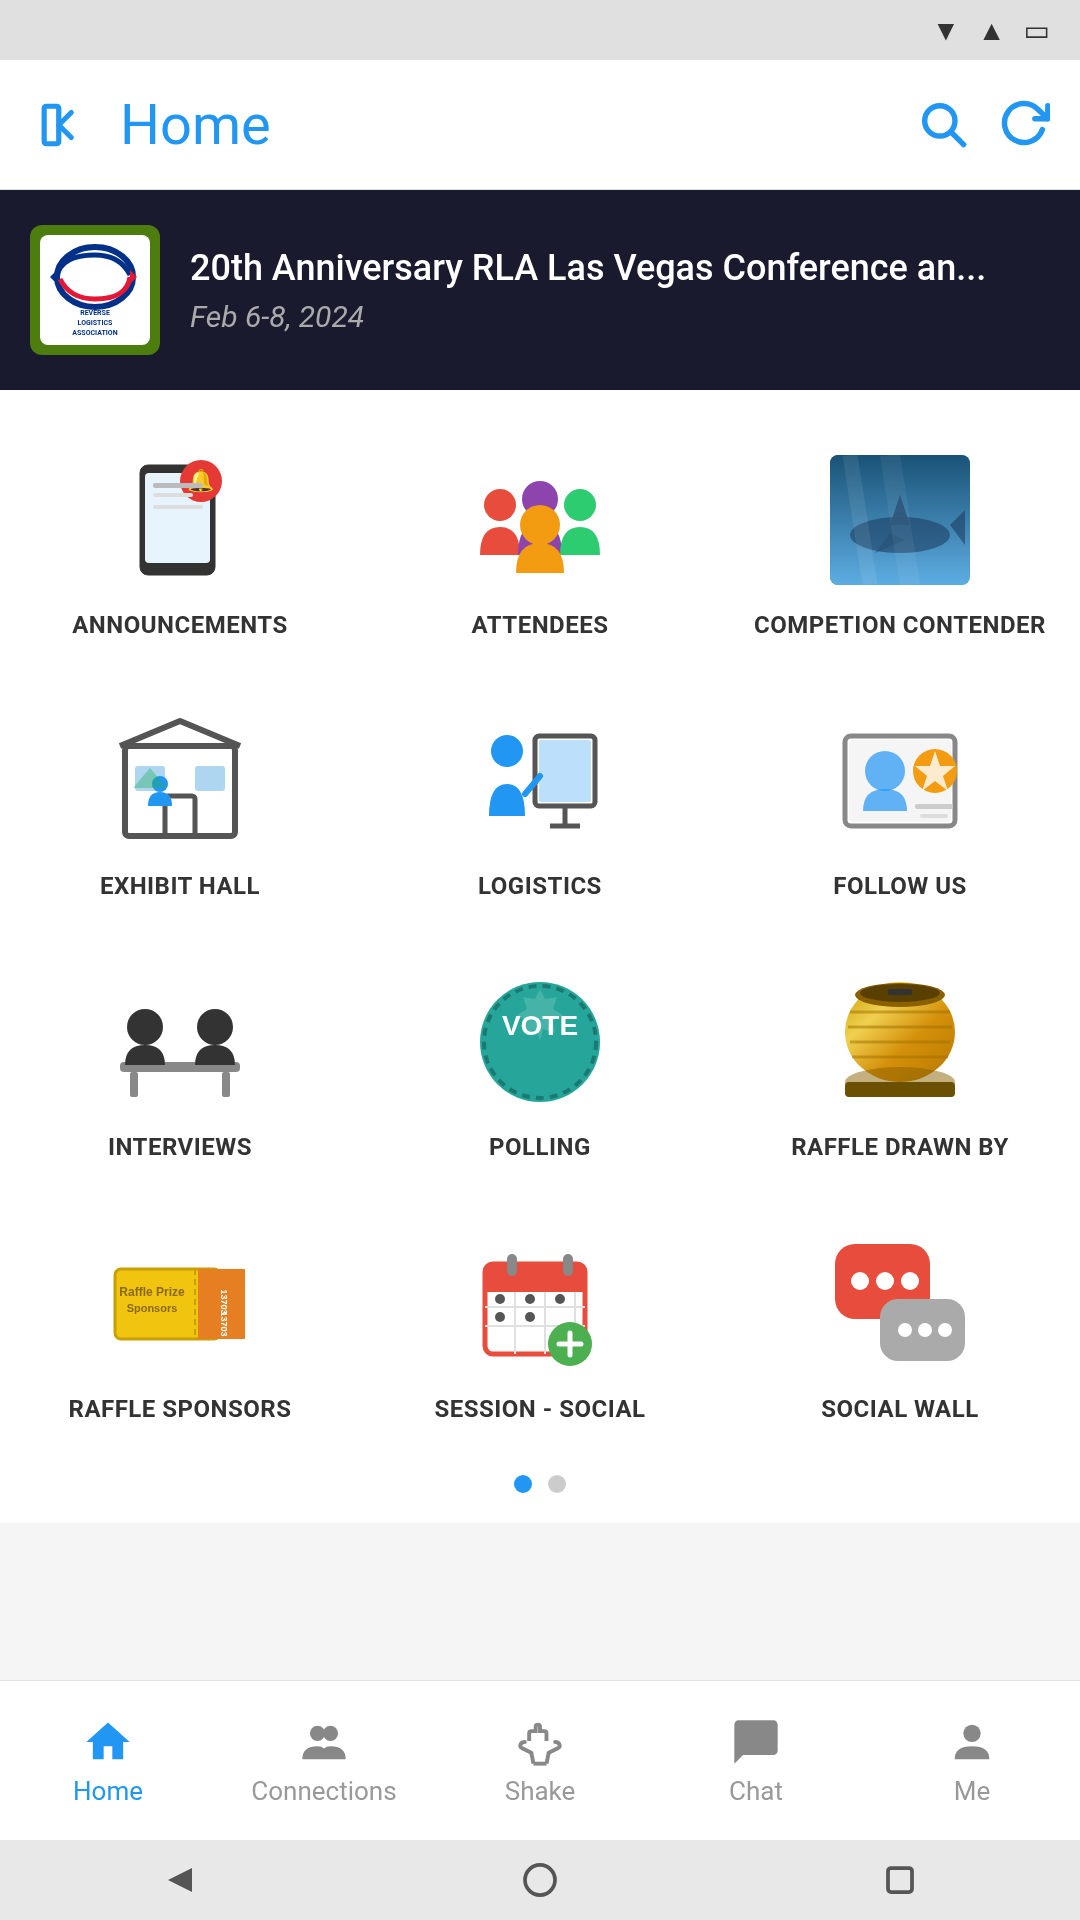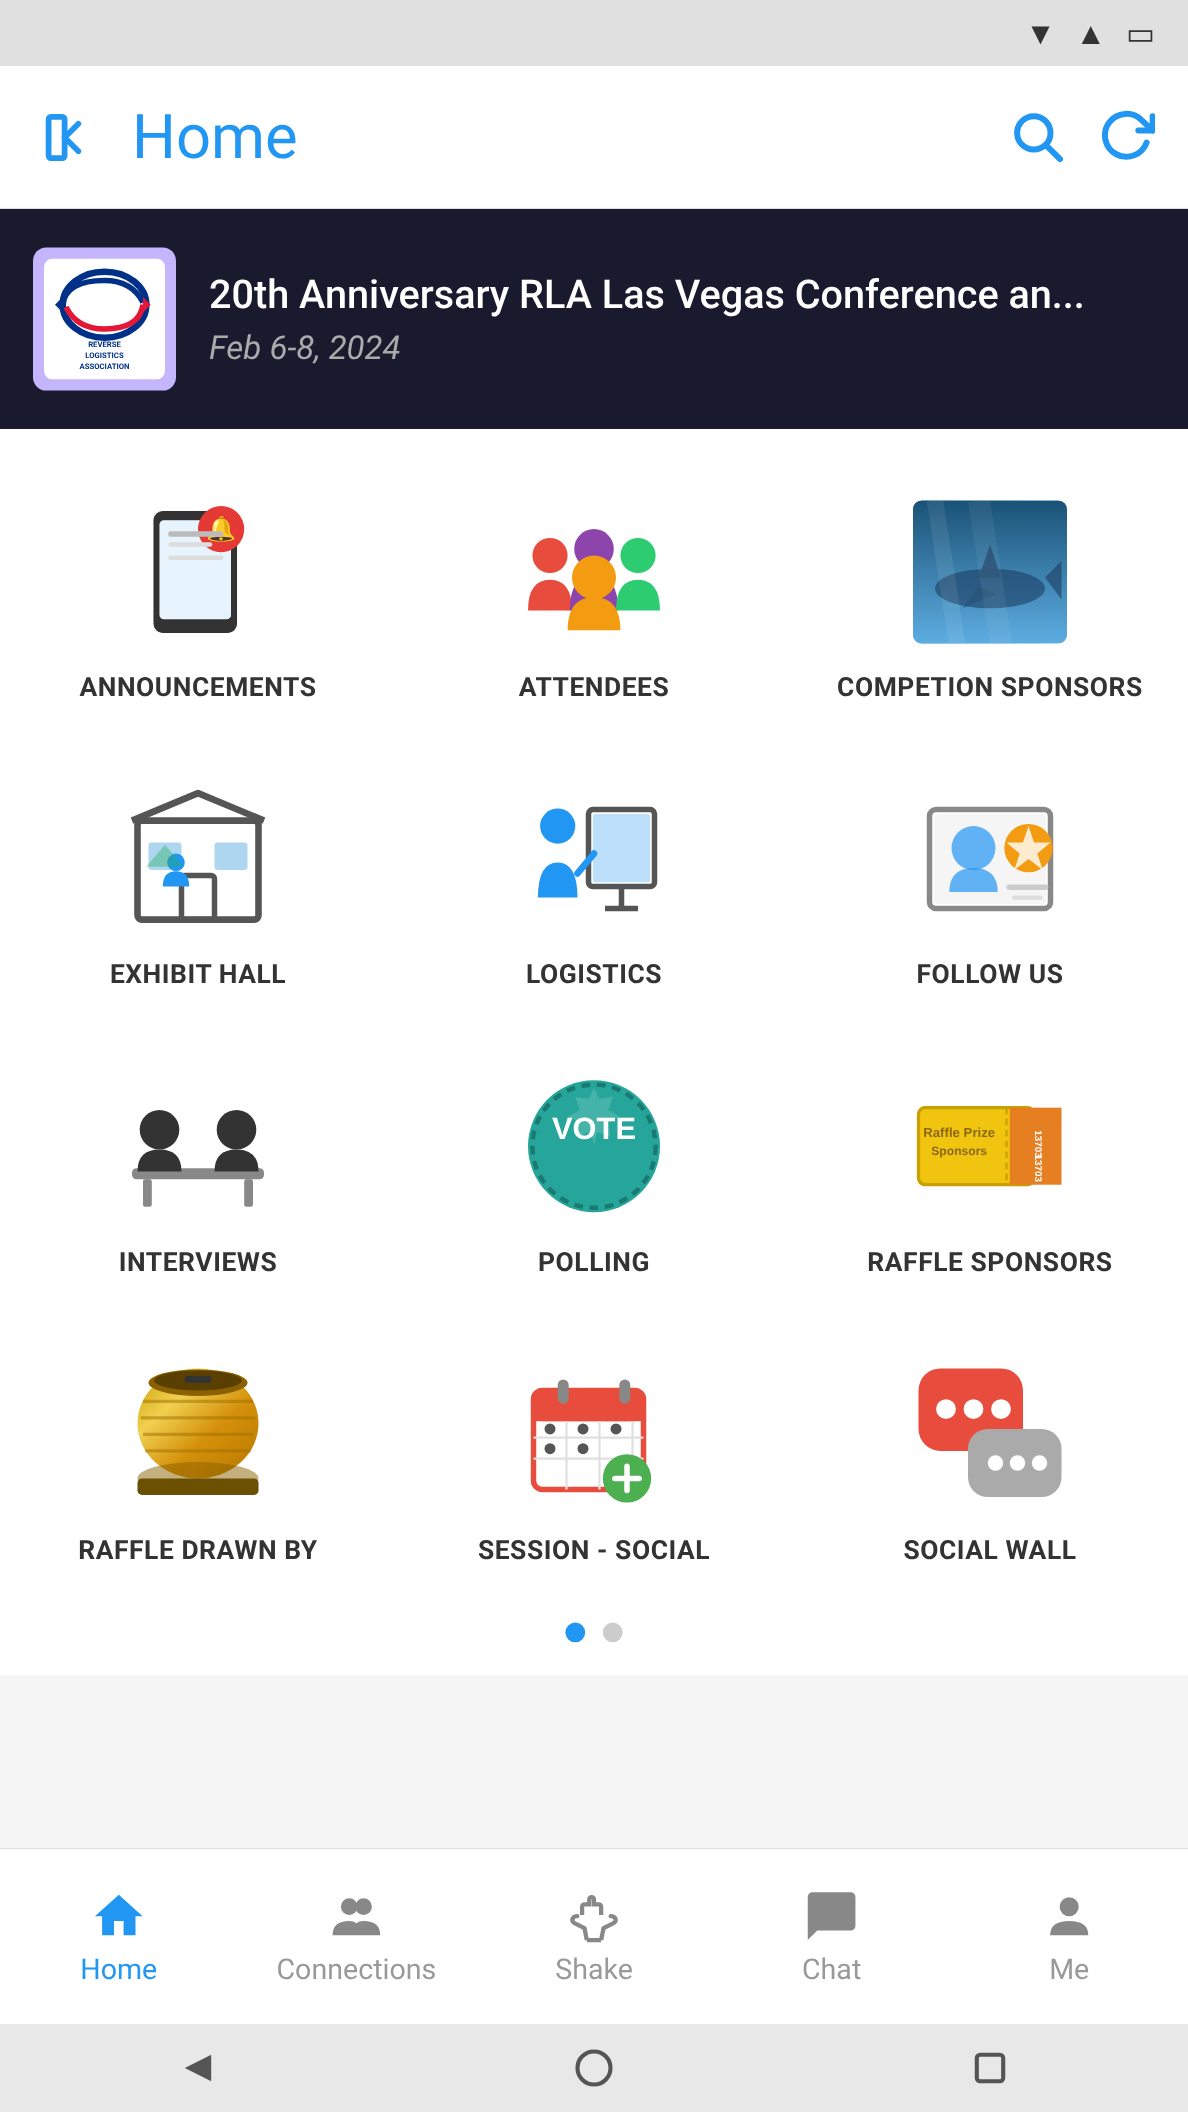--- a/index.html
+++ b/index.html
@@ -64,21 +64,21 @@
       height: 200px;
       background: #1a1a2e;
       display: flex;
       align-items: center;
       padding: 0 30px;
       gap: 30px;
     }
     .event-logo {
       width: 130px;
       height: 130px;
-      background: #c4b5fd;
+      background: #4d7c0f;
       border-radius: 12px;
       display: flex;
       align-items: center;
       justify-content: center;
       flex-shrink: 0;
       overflow: hidden;
     }
     .event-info { flex: 1; }
     .event-title {
       font-size: 36px;
@@ -321,21 +321,21 @@
               <polygon points="120,70 135,55 135,90" fill="#1a3a5c" opacity="0.8"></polygon>
 
               <polygon points="60,78 45,98 75,85" fill="#1a3a5c" opacity="0.7"></polygon>
             </g>
 
             <line x1="20" y1="0" x2="40" y2="130" stroke="rgba(255,255,255,0.08)" stroke-width="15"></line>
             <line x1="60" y1="0" x2="80" y2="130" stroke="rgba(255,255,255,0.06)" stroke-width="20"></line>
           </svg>
         </div>
       </div>
-      <span class="grid-label">COMPETION SPONSORS</span>
+      <span class="grid-label">COMPETION CONTENDER</span>
     </div>
 
     <div class="grid-item">
       <div class="grid-icon-wrap">
         <svg width="130" height="130" viewBox="0 0 130 130">
 
           <rect x="10" y="30" width="110" height="90" rx="4" fill="none" stroke="#555" stroke-width="6"></rect>
 
           <polyline points="5,30 65,5 125,30" fill="none" stroke="#555" stroke-width="6" stroke-linejoin="round"></polyline>
 
@@ -418,41 +418,20 @@
           <circle cx="65" cy="65" r="60" fill="#26a69a"></circle>
 
           <circle cx="65" cy="65" r="56" fill="none" stroke="#1a7a72" stroke-width="4" stroke-dasharray="8,6"></circle>
 
           <text x="65" y="58" text-anchor="middle" font-size="28" font-weight="900" fill="white" font-family="Arial">VOTE</text>
 
           <polygon points="65,12 70,22 82,20 78,32 88,38 78,44 80,56 68,52 65,64 62,52 50,56 52,44 42,38 52,32 48,20 60,22" fill="rgba(255,255,255,0.15)"></polygon>
         </svg>
       </div>
       <span class="grid-label">POLLING</span>
-    </div>
-
-    <div class="grid-item">
-      <div class="grid-icon-wrap">
-        <svg width="140" height="100" viewBox="0 0 140 100">
-
-          <rect x="5" y="15" width="105" height="70" rx="6" fill="#f1c40f"></rect>
-          <rect x="5" y="15" width="105" height="70" rx="6" fill="none" stroke="#c8a000" stroke-width="3"></rect>
-
-          <line x1="85" y1="15" x2="85" y2="85" stroke="#c8a000" stroke-width="2" stroke-dasharray="6,4"></line>
-
-          <rect x="88" y="15" width="47" height="70" rx="0 6 6 0" fill="#e67e22"></rect>
-
-          <text x="42" y="42" text-anchor="middle" font-size="12" font-weight="700" fill="#8B6914" font-family="Arial">Raffle Prize</text>
-          <text x="42" y="58" text-anchor="middle" font-size="11" font-weight="700" fill="#8B6914" font-family="Arial">Sponsors</text>
-
-          <text x="111" y="48" text-anchor="middle" font-size="9" fill="white" font-weight="700" font-family="Arial" transform="rotate(90,111,48)">13703</text>
-          <text x="111" y="70" text-anchor="middle" font-size="9" fill="white" font-weight="700" font-family="Arial" transform="rotate(90,111,70)">13703</text>
-        </svg>
-      </div>
-      <span class="grid-label">RAFFLE SPONSORS</span>
     </div>
 
     <div class="grid-item">
       <div class="grid-icon-wrap">
         <svg width="140" height="130" viewBox="0 0 140 130">
           <defs>
             <linearGradient id="drumGrad" x1="0%" y1="0%" x2="100%" y2="100%">
               <stop offset="0%" style="stop-color:#c8a000"></stop>
               <stop offset="30%" style="stop-color:#f0d050"></stop>
               <stop offset="60%" style="stop-color:#d4900a"></stop>
@@ -473,20 +452,41 @@
 
           <ellipse cx="70" cy="105" rx="55" ry="15" fill="#8a6000" opacity="0.5"></ellipse>
           <rect x="15" y="105" width="110" height="15" rx="4" fill="#6a5000"></rect>
         </svg>
       </div>
       <span class="grid-label">RAFFLE DRAWN BY</span>
     </div>
 
     <div class="grid-item">
       <div class="grid-icon-wrap">
+        <svg width="140" height="100" viewBox="0 0 140 100">
+
+          <rect x="5" y="15" width="105" height="70" rx="6" fill="#f1c40f"></rect>
+          <rect x="5" y="15" width="105" height="70" rx="6" fill="none" stroke="#c8a000" stroke-width="3"></rect>
+
+          <line x1="85" y1="15" x2="85" y2="85" stroke="#c8a000" stroke-width="2" stroke-dasharray="6,4"></line>
+
+          <rect x="88" y="15" width="47" height="70" rx="0 6 6 0" fill="#e67e22"></rect>
+
+          <text x="42" y="42" text-anchor="middle" font-size="12" font-weight="700" fill="#8B6914" font-family="Arial">Raffle Prize</text>
+          <text x="42" y="58" text-anchor="middle" font-size="11" font-weight="700" fill="#8B6914" font-family="Arial">Sponsors</text>
+
+          <text x="111" y="48" text-anchor="middle" font-size="9" fill="white" font-weight="700" font-family="Arial" transform="rotate(90,111,48)">13703</text>
+          <text x="111" y="70" text-anchor="middle" font-size="9" fill="white" font-weight="700" font-family="Arial" transform="rotate(90,111,70)">13703</text>
+        </svg>
+      </div>
+      <span class="grid-label">RAFFLE SPONSORS</span>
+    </div>
+
+    <div class="grid-item">
+      <div class="grid-icon-wrap">
         <svg width="130" height="130" viewBox="0 0 130 130">
 
           <rect x="10" y="25" width="100" height="90" rx="8" fill="white" stroke="#e74c3c" stroke-width="5"></rect>
 
           <rect x="10" y="25" width="100" height="28" rx="8" fill="#e74c3c"></rect>
           <rect x="10" y="40" width="100" height="13" fill="#e74c3c"></rect>
 
           <rect x="32" y="15" width="10" height="22" rx="5" fill="#888"></rect>
           <rect x="88" y="15" width="10" height="22" rx="5" fill="#888"></rect>
 

